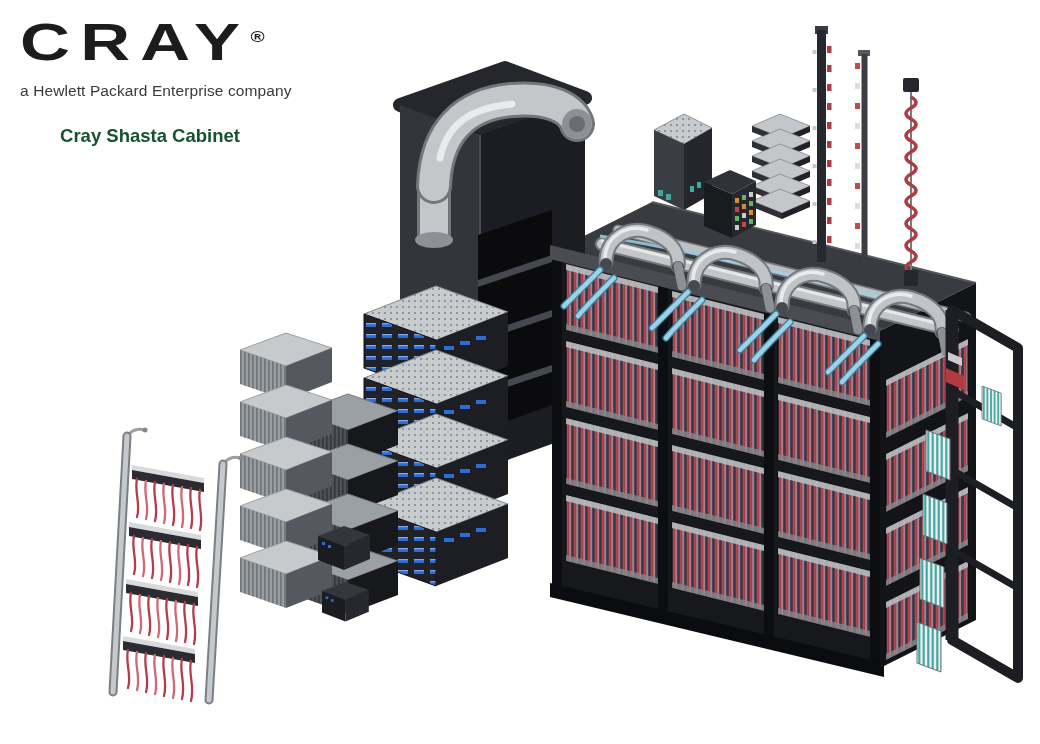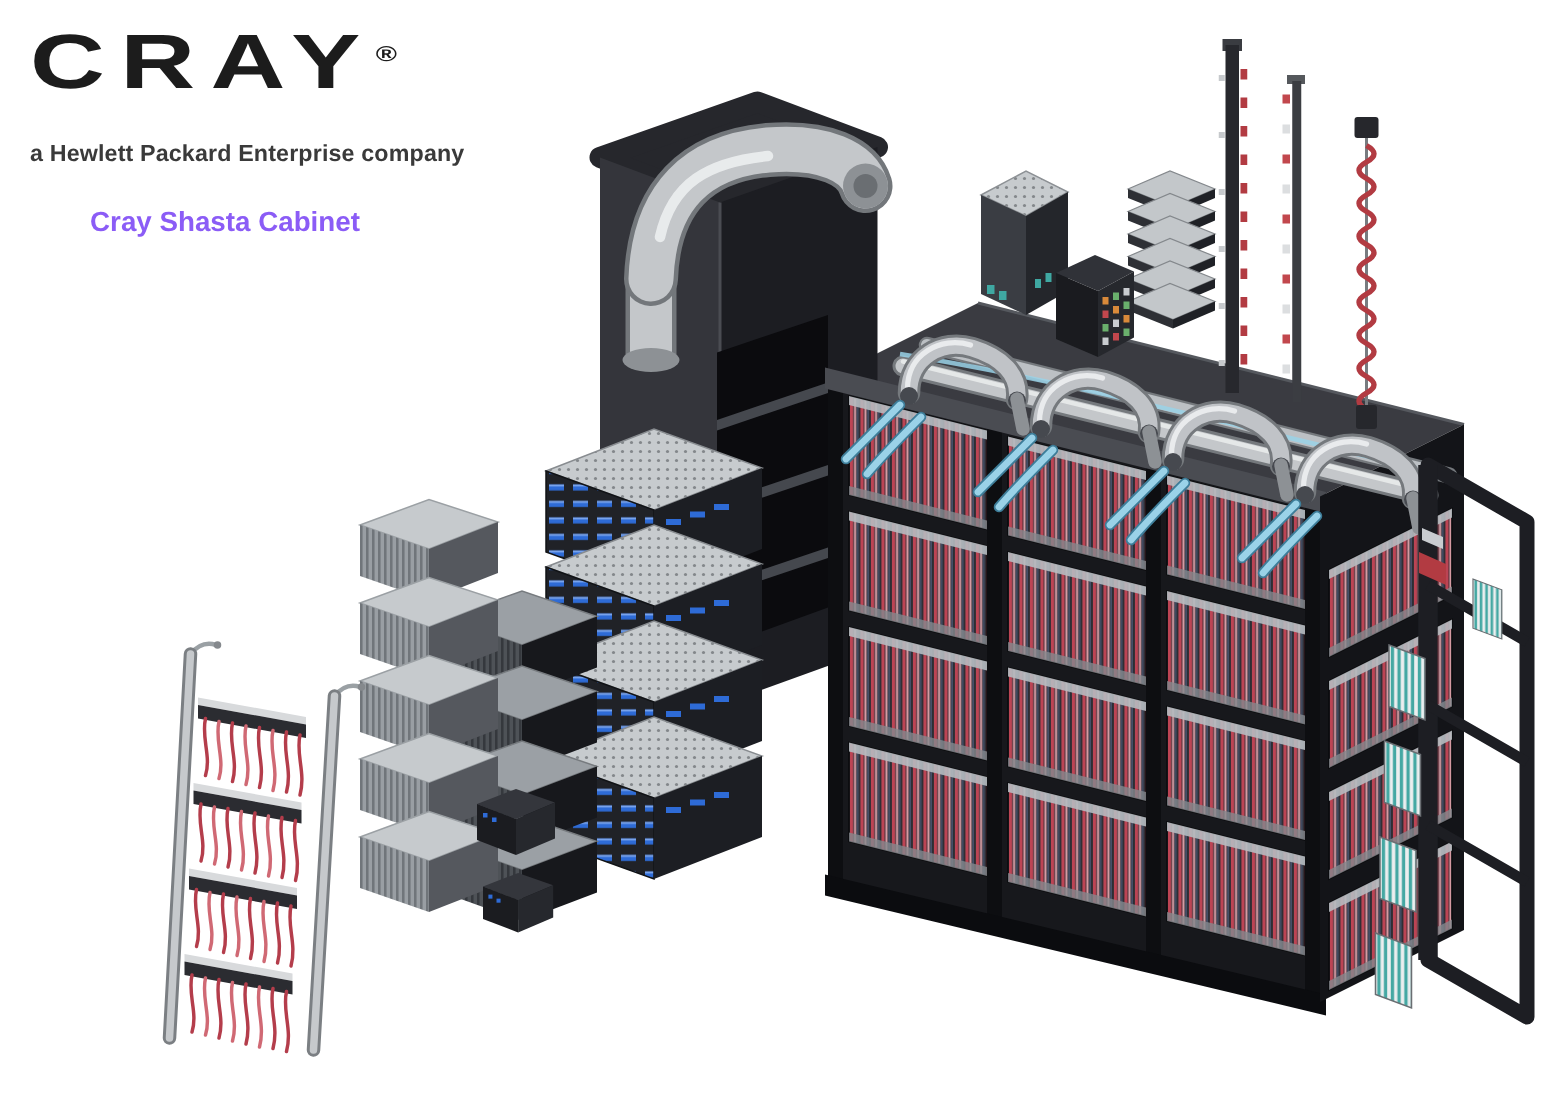--- a/index.html
+++ b/index.html
@@ -3,23 +3,23 @@
 <meta charset="utf-8">
 <style>
   * { margin:0; padding:0; box-sizing:border-box; }
   html,body { width:1040px; height:744px; background:#ffffff; overflow:hidden; }
   body { font-family:"Liberation Sans","DejaVu Sans",sans-serif; position:relative; }
   .page { position:relative; width:1032px; height:744px; background:#fff;padding-left:48px; }
   .branding { position:absolute; left:20px; top:16px; width:310px; z-index:2; }
   .logo { font-weight:bold; font-size:54px; letter-spacing:8px; color:#1c1c1c; line-height:1.0;
           transform:scale(1.28,0.95); transform-origin:left top; white-space:nowrap; }
   .logo .reg { font-size:15px; letter-spacing:0; vertical-align:super; font-weight:bold; }
-  .tagline { margin-top:24px; font-size:15.5px; font-weight:700; color:#3a3a3a; letter-spacing:0.1px; }
+  .tagline { margin-top:12px; font-size:15.5px; font-weight:400; color:#3a3a3a; letter-spacing:0.1px; }
   .title { margin-top:24px; width:260px; text-align:center; font-size:18.5px; font-weight:bold;
-           color:#8b5cf6; line-height:1.35; }
+           color:#14532d; line-height:1.35; }
   svg.scene { position:absolute; left:0; top:0; width:1040px; height:744px; }
 </style>
 </head>
 <body>
 
 <div class="page">
 
   <header class="branding">
     <div class="logo"><span>CRAY</span><sup class="reg">®</sup></div>
     <div class="tagline">a Hewlett Packard Enterprise company</div>

